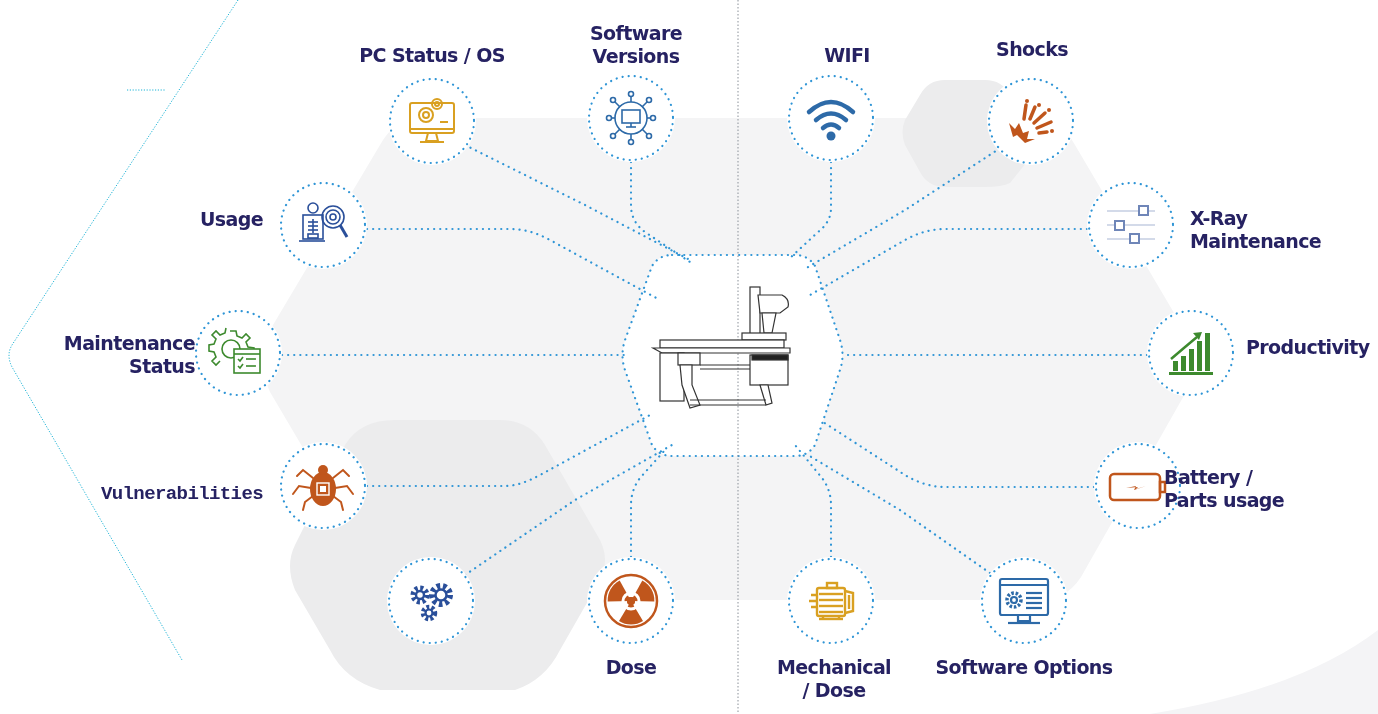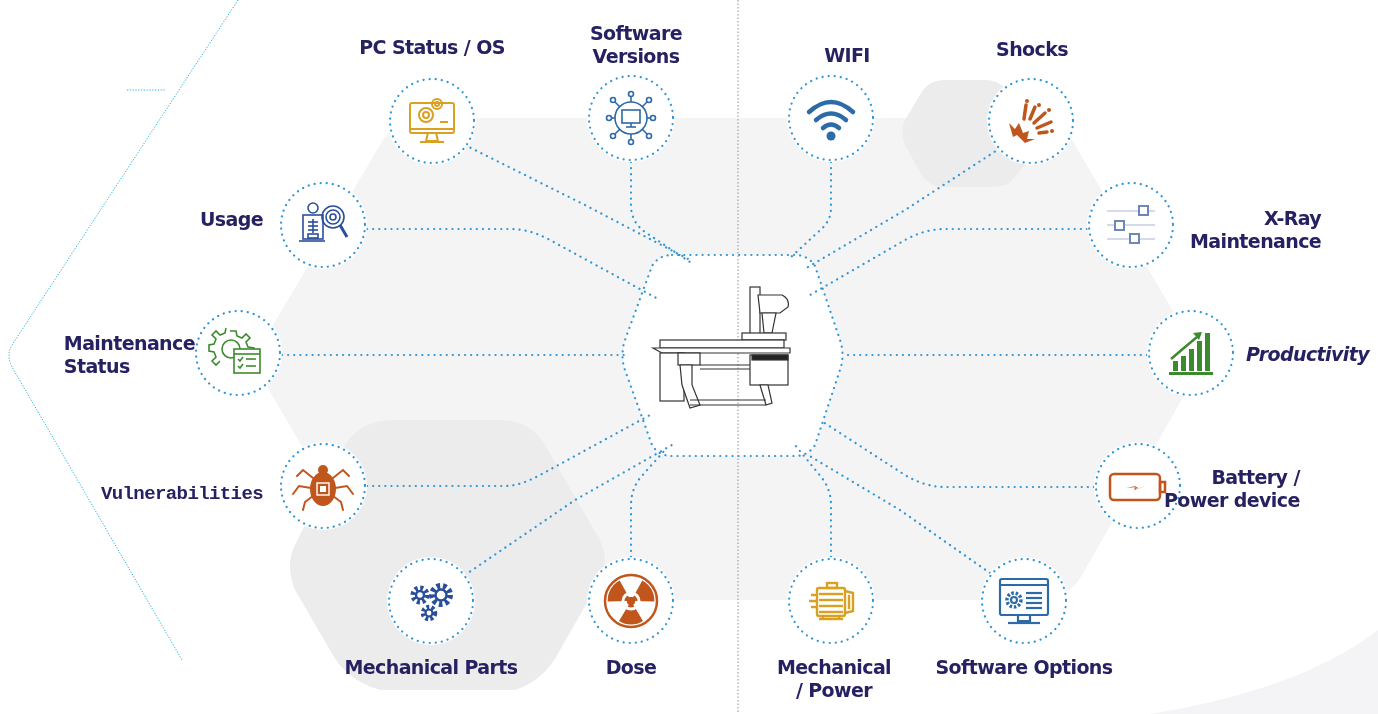--- a/index.html
+++ b/index.html
@@ -1,21 +1,21 @@
 <!DOCTYPE html>
 <html><head>
 <meta charset="utf-8">
 <style>
   html, body { margin:0; padding:0; background:#ffffff; }
   body { width:1378px; height:714px; position:relative; overflow:hidden; font-family:"DejaVu Sans", sans-serif; }
   #stage { position:absolute; left:0; top:0; width:1378px; height:714px; }
   .label { position:absolute; color:#262262; font-family:"DejaVu Sans", sans-serif; font-weight:bold; font-size:19px; line-height:23px; letter-spacing:-0.6px; white-space:nowrap; }
   .label.c { text-align:center; transform:translateX(-50%); }
-  .label.r { text-align:left; transform:translateX(-100%); }
-  .label.l { text-align:right; }
+  .label.r { text-align:right; transform:translateX(-100%); }
+  .label.l { text-align:left; }
   .fig-caption { position:absolute; left:56px; top:57px; width:100px; text-align:center; }
   .fig-num { color:#1bb3d6; font-weight:bold; font-size:10px; line-height:12px; letter-spacing:-0.3px; }
   .fig-text { color:#262262; font-weight:bold; font-size:12px; line-height:15px; letter-spacing:-0.3px; }
   .node { position:absolute; width:88px; height:88px; border-radius:50%; background:#ffffff; }
   .node svg { position:absolute; left:0; top:0; }
 </style>
 </head>
 <body>
 
 <div id="stage">
@@ -300,21 +300,21 @@
             <line x1="46" y1="41" x2="62" y2="41"></line>
         <line x1="46" y1="46" x2="62" y2="46"></line>
             <line x1="46" y1="51" x2="62" y2="51"></line>
         <path d="M38,58 L38,64 L50,64 L50,58"></path>
         <line x1="28" y1="66" x2="60" y2="66"></line>
       </g>
         </svg>
       </div>
     </div>
   <div id="labels">
-      <div class="label c" style="left: 432px; top: 36px; text-align: right;">
+      <div class="label c" style="left: 432px; top: 44px; text-align: right;">
         <div>PC Status / OS</div>
       </div>
       <div class="label c" style="left: 636px; top: 22px;">
         <div>Software</div>
         <div>Versions</div>
       </div>
       <div class="label c" style="left: 836px; top: 44px; margin-left: 11px;">
         <div>WIFI</div>
       </div>
       <div class="label c" style="left: 1032px; top: 38px;">
@@ -324,39 +324,38 @@
         <div>Usage</div>
       </div>
       <div class="label l" style="left: 1190px; top: 207px;">
         <div>X-Ray</div>
         <div>Maintenance</div>
       </div>
       <div class="label r" style="left: 195px; top: 332px;">
         <div>Maintenance</div>
         <div>Status</div>
       </div>
-      <div class="label l" style="left: 1246px; top: 343px; font-style: italic;">
+      <div class="label l" style="left: 1246px; top: 336px;">
         <div>Productivity</div>
       </div>
       <div class="label r" style="left: 263px; top: 483px; font-family: Liberation Mono, monospace;">
         <div>Vulnerabilities</div>
       </div>
       <div class="label l" style="left: 1164px; top: 466px;">
         <div>Battery /</div>
-        <div>Power device</div>
+        <div>Parts usage</div>
       </div>
       <div class="label c" style="left: 431px; top: 656px;">
-        <div>Mechanical Parts</div>
       </div>
       <div class="label c" style="left: 631px; top: 656px;">
         <div>Dose</div>
       </div>
       <div class="label c" style="left: 834px; top: 656px;">
         <div>Mechanical</div>
-        <div>/ Power</div>
+        <div>/ Dose</div>
       </div>
       <div class="label c" style="left: 1024px; top: 656px;">
         <div>Software Options</div>
       </div>
     </div>
 
 
   <svg style="position:absolute;left:650px;top:285px" width="150" height="140" viewBox="0 0 150 140">
     <g fill="#ffffff" stroke="#333" stroke-width="1.2">
       <rect x="100" y="2" width="10" height="48"></rect>

